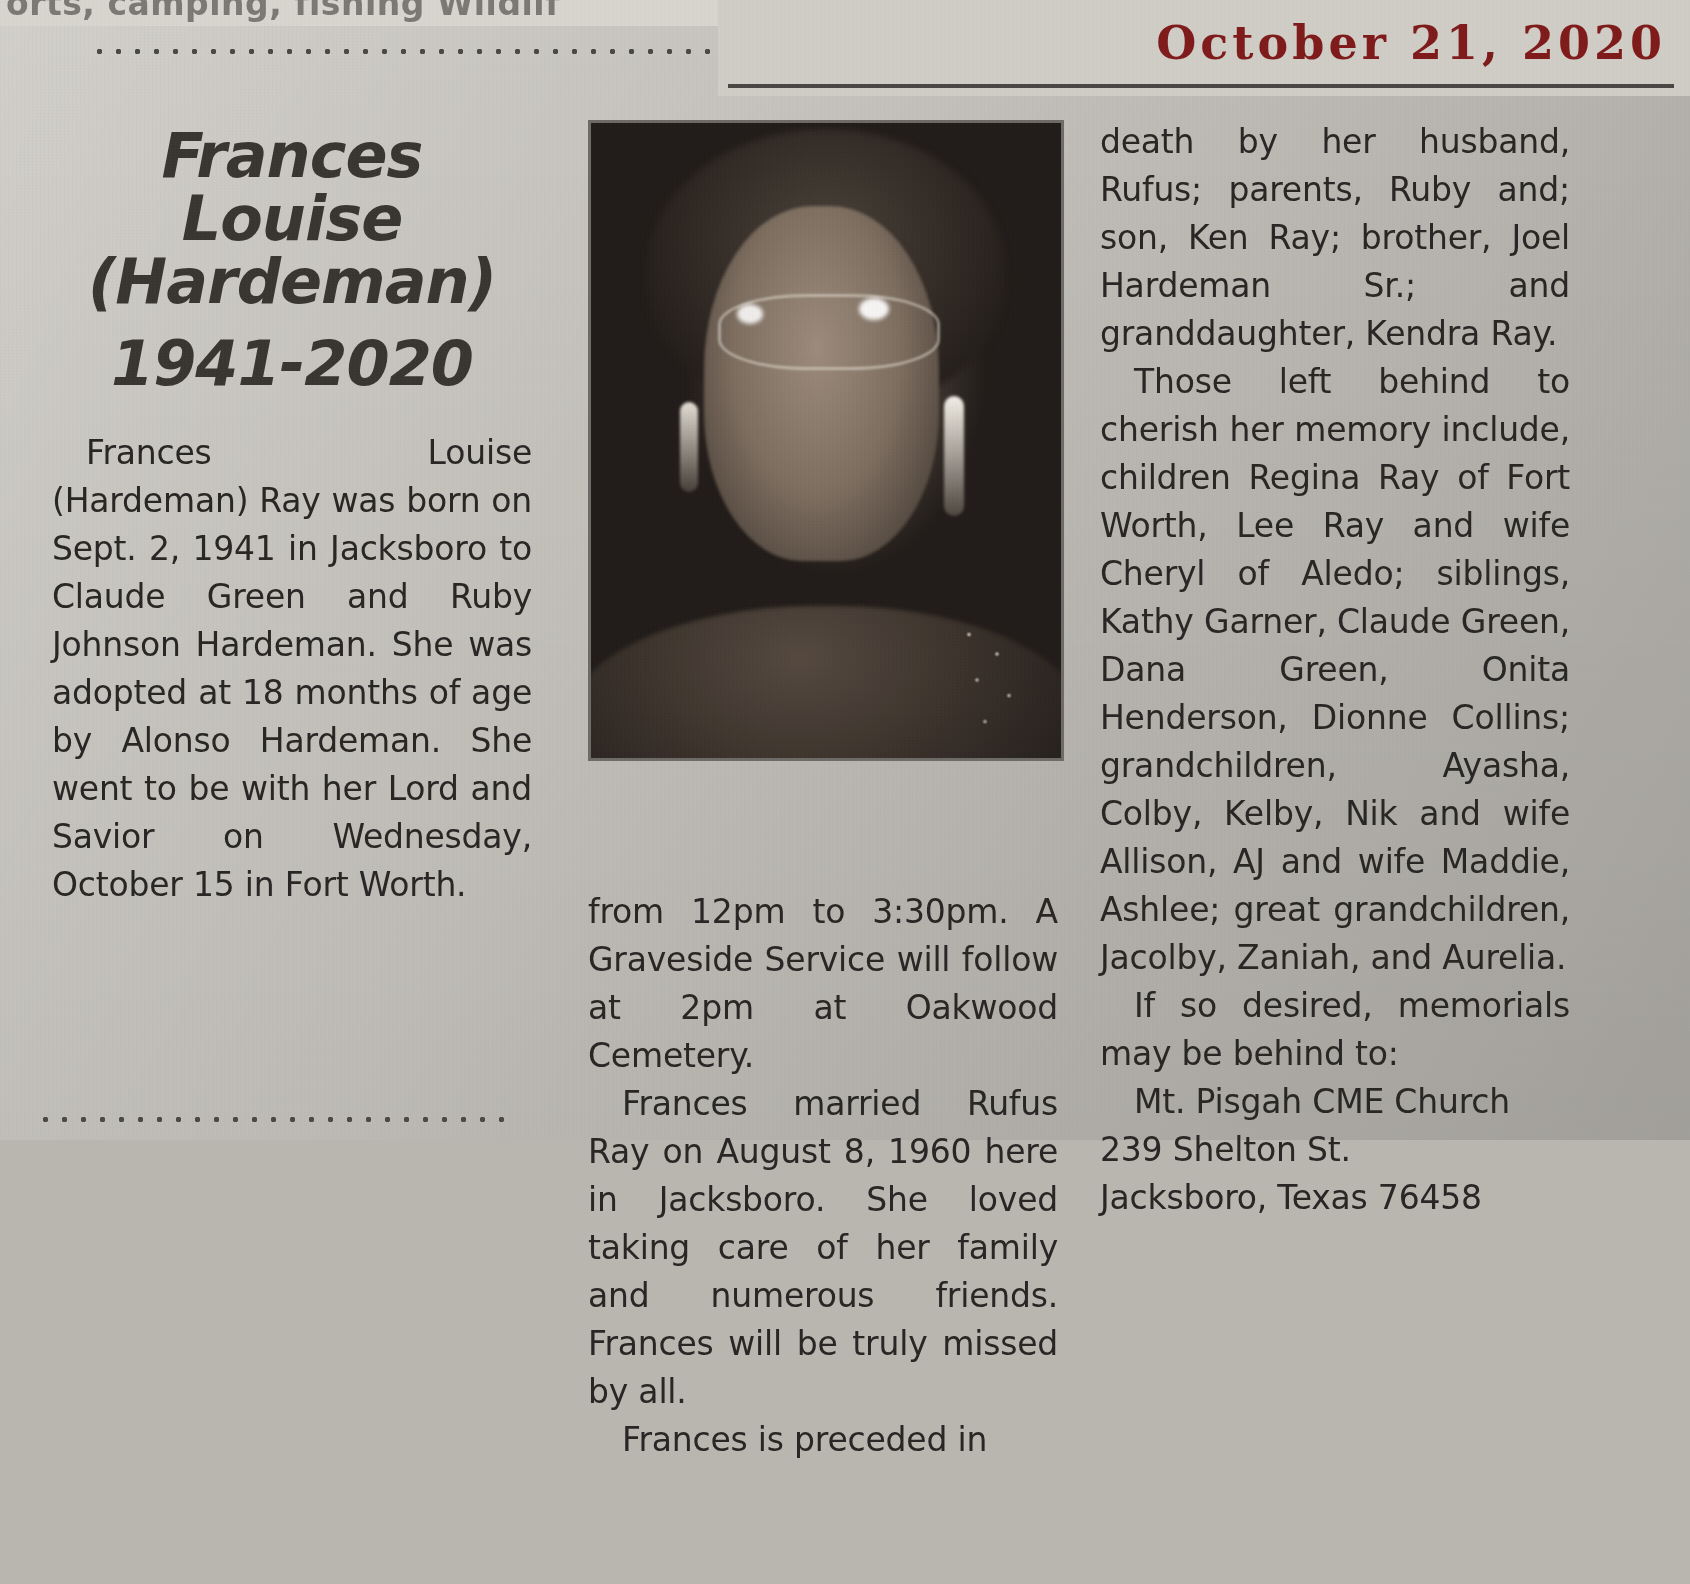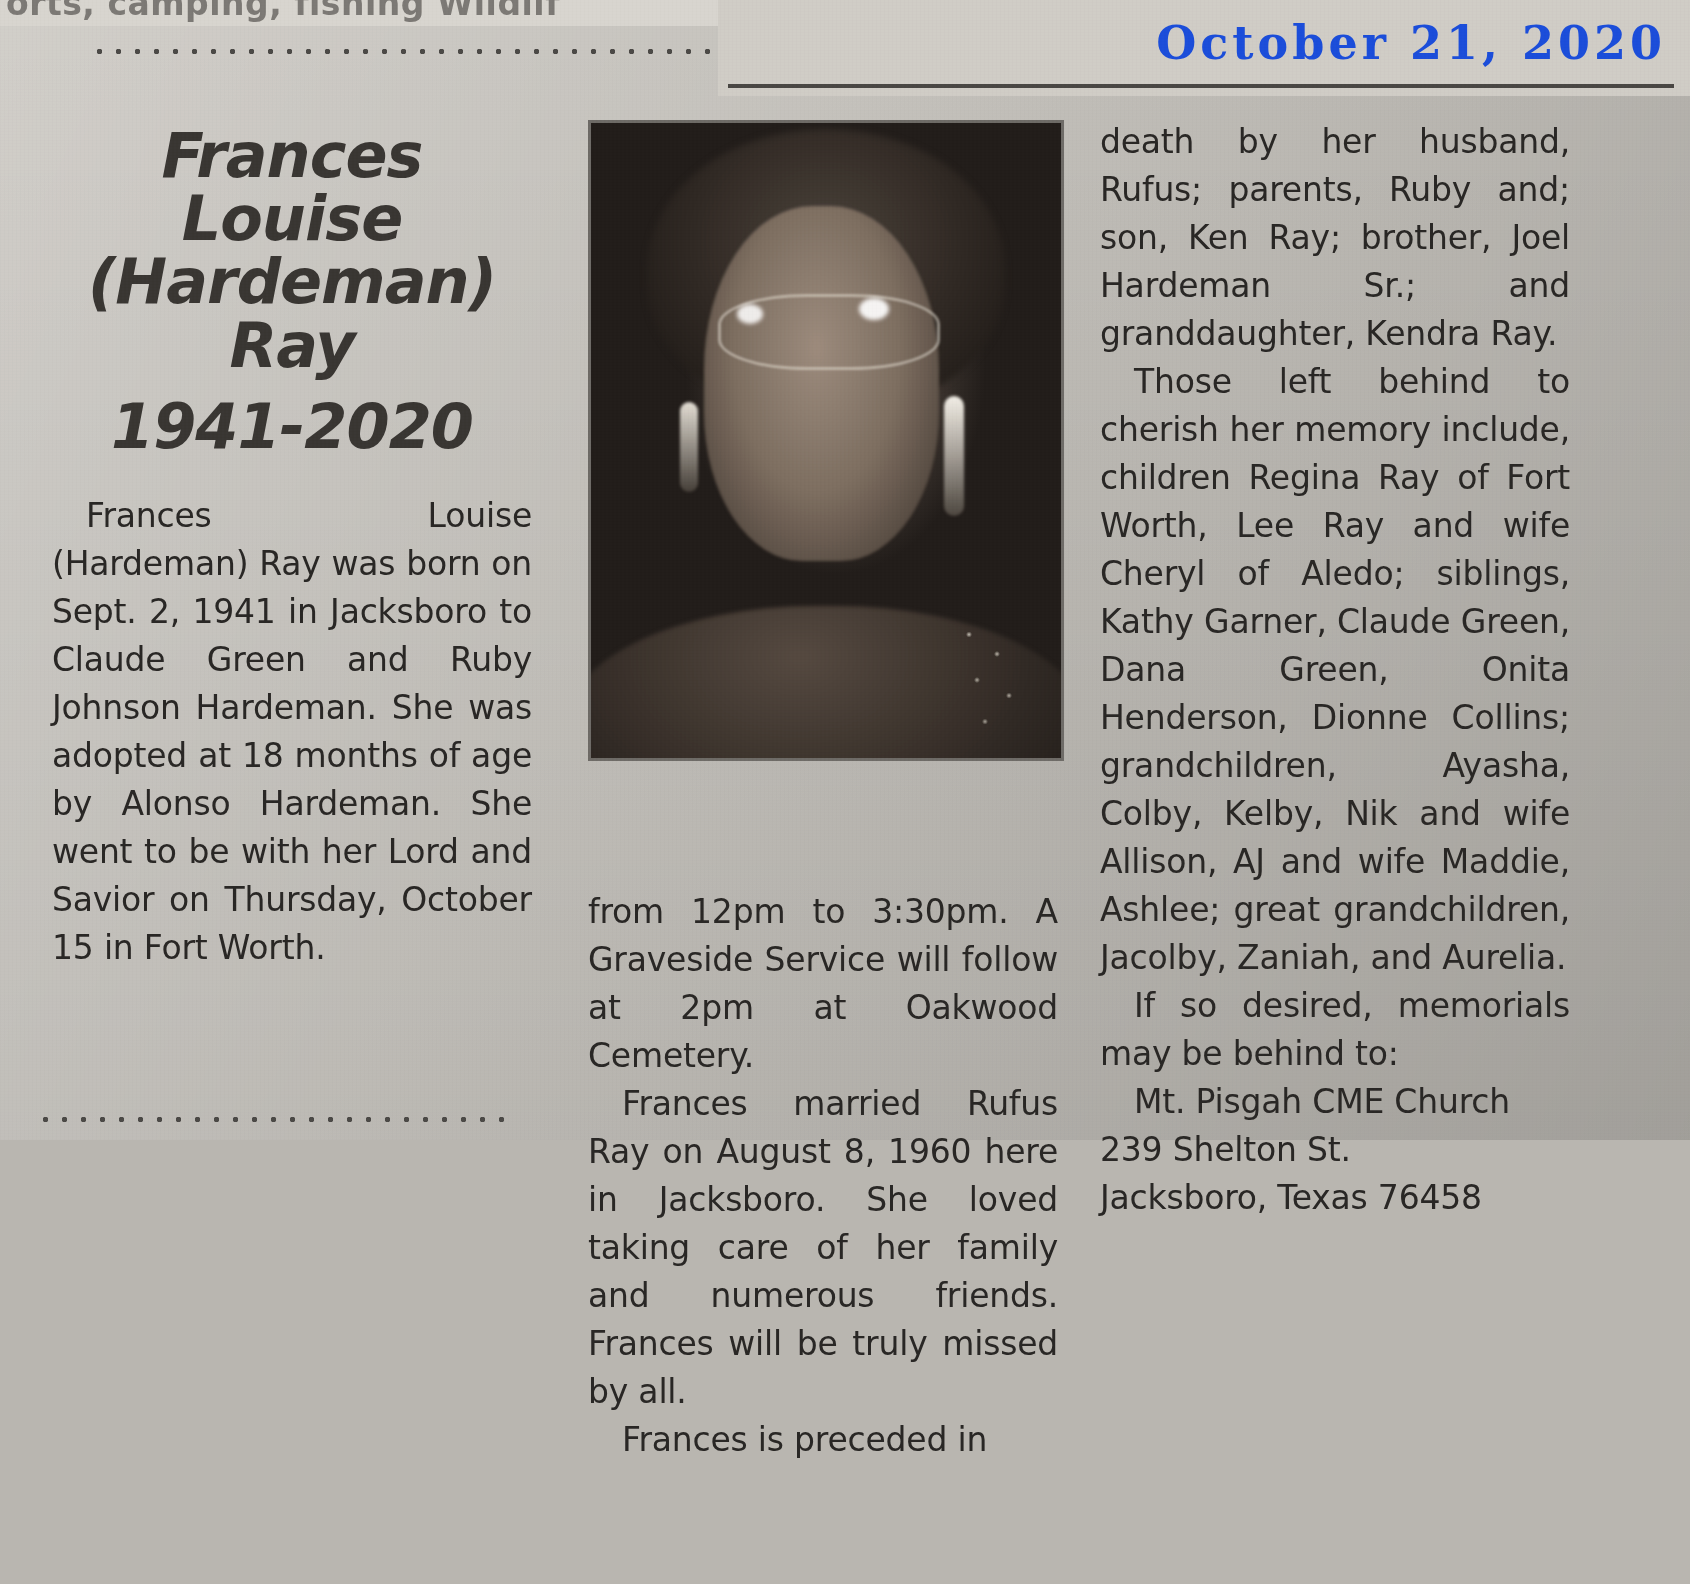--- a/index.html
+++ b/index.html
@@ -63,21 +63,21 @@
     background: #cecbc5;
   }
   .date-text {
     position: absolute;
     right: 24px;
     top: 16px;
     font-family: "DejaVu Serif", serif;
     font-weight: 700;
     font-size: 46px;
     letter-spacing: 4px;
-    color: #1d4ed8;
+    color: #7f1d1d;
     white-space: nowrap;
   }
   .date-rule {
     position: absolute;
     left: 10px;
     right: 16px;
     top: 84px;
     height: 4px;
     background: #4a4744;
   }
@@ -246,25 +246,24 @@
   </div>
 
   <div class="dotted-rule-top"></div>
   <div class="dotted-rule-bottom"></div>
 
   <div class="col col-1">
     <div class="headline">
       <span class="ln">Frances</span>
       <span class="ln">Louise</span>
       <span class="ln">(Hardeman)</span>
-      <span class="ln">Ray</span>
       <span class="years">1941-2020</span>
     </div>
     <div class="body-text">
-      <p>Frances Louise (Hardeman) Ray was born on Sept. 2, 1941 in Jacksboro to Claude Green and Ruby Johnson Hardeman. She was adopted at 18 months of age by Alonso Hardeman. She went to be with her Lord and Savior on Thursday, October 15 in Fort Worth.</p>
+      <p>Frances Louise (Hardeman) Ray was born on Sept. 2, 1941 in Jacksboro to Claude Green and Ruby Johnson Hardeman. She was adopted at 18 months of age by Alonso Hardeman. She went to be with her Lord and Savior on Wednesday, October 15 in Fort Worth.</p>
     </div>
   </div>
 
   <div class="photo-frame">
     <div class="photo-inner">
       <div class="hair"></div>
       <div class="face"></div>
       <div class="glasses"></div>
       <div class="glint-l"></div>
       <div class="glint-r"></div>

